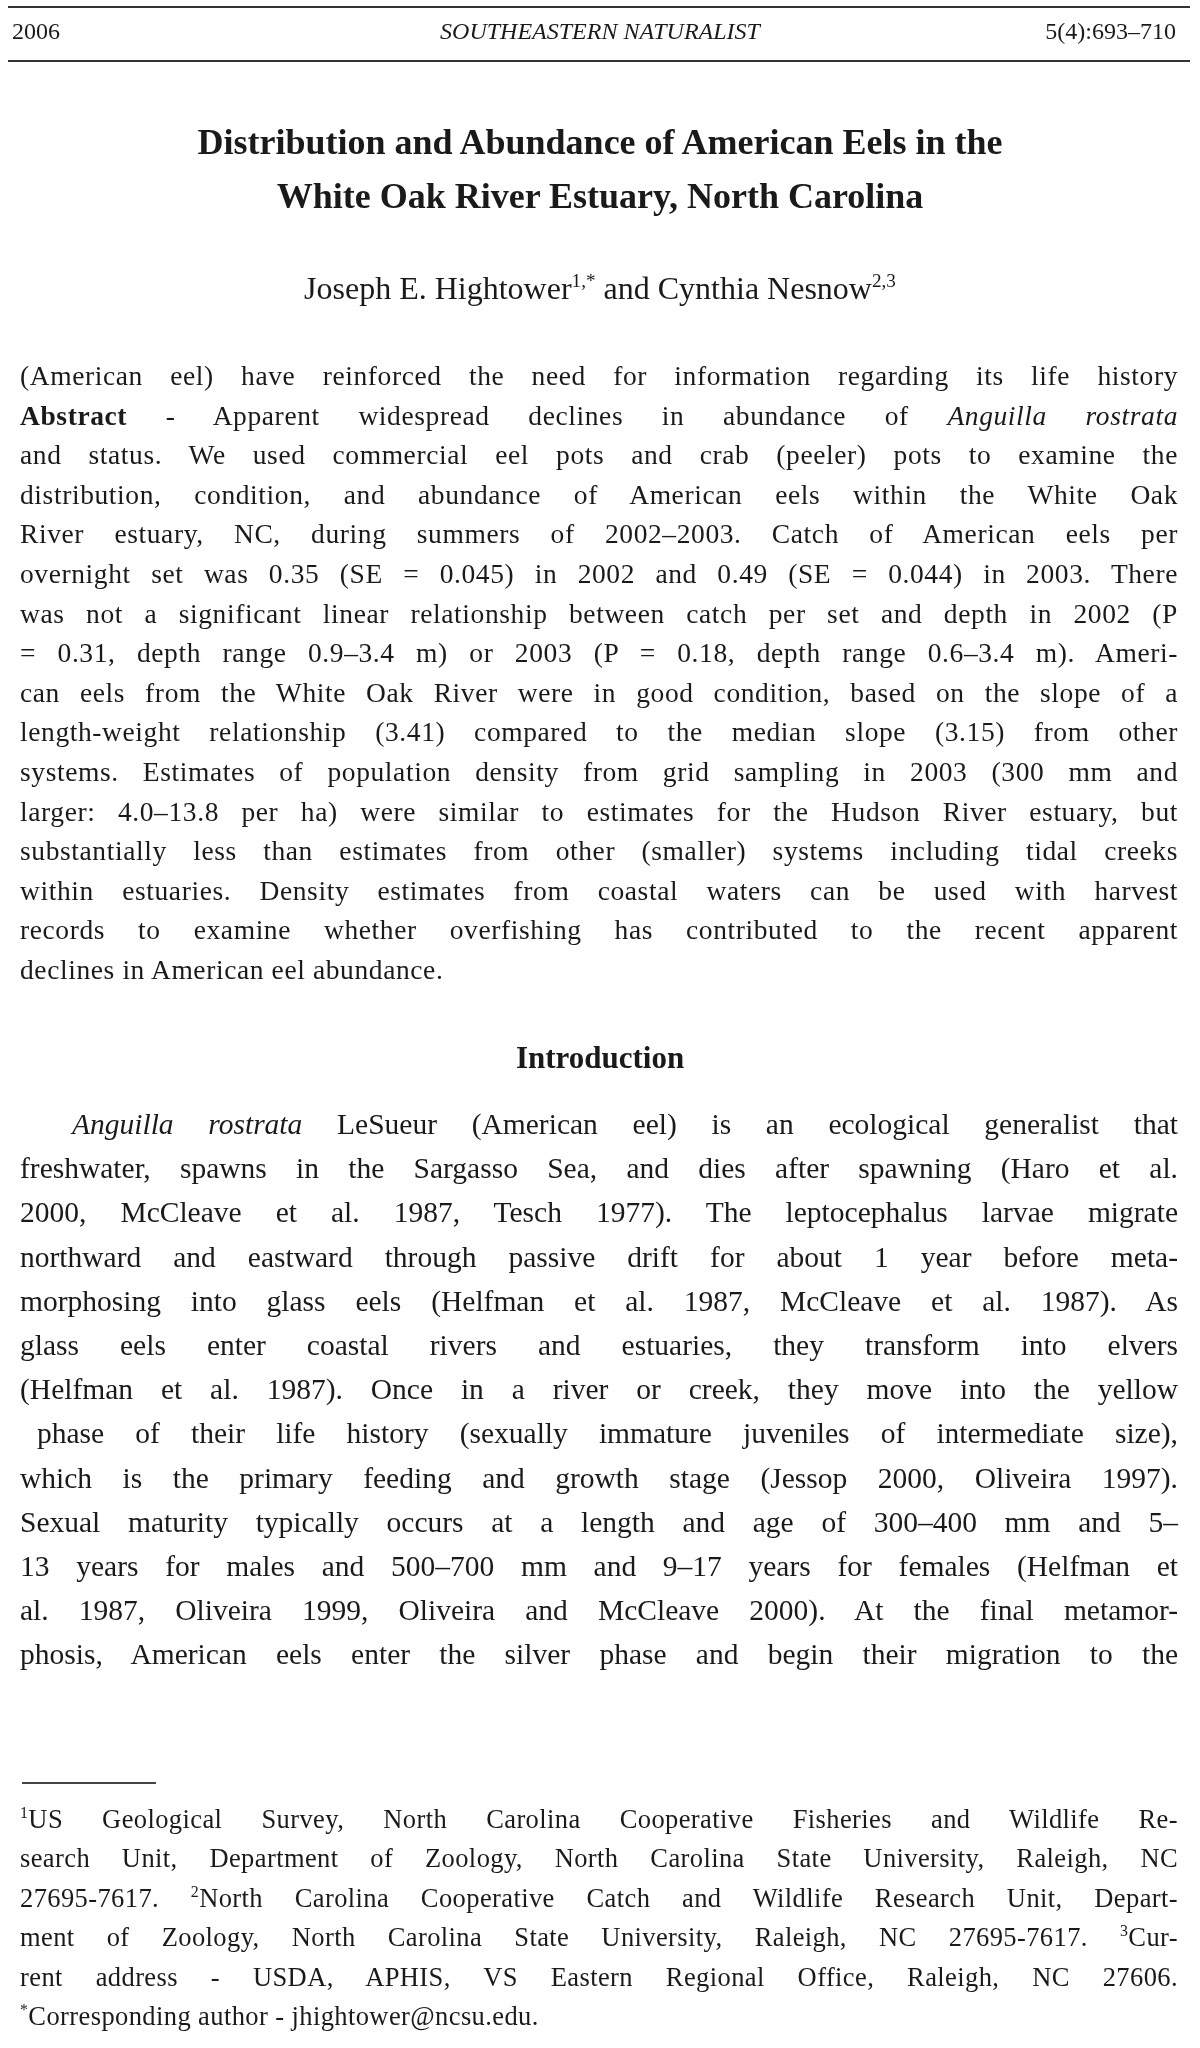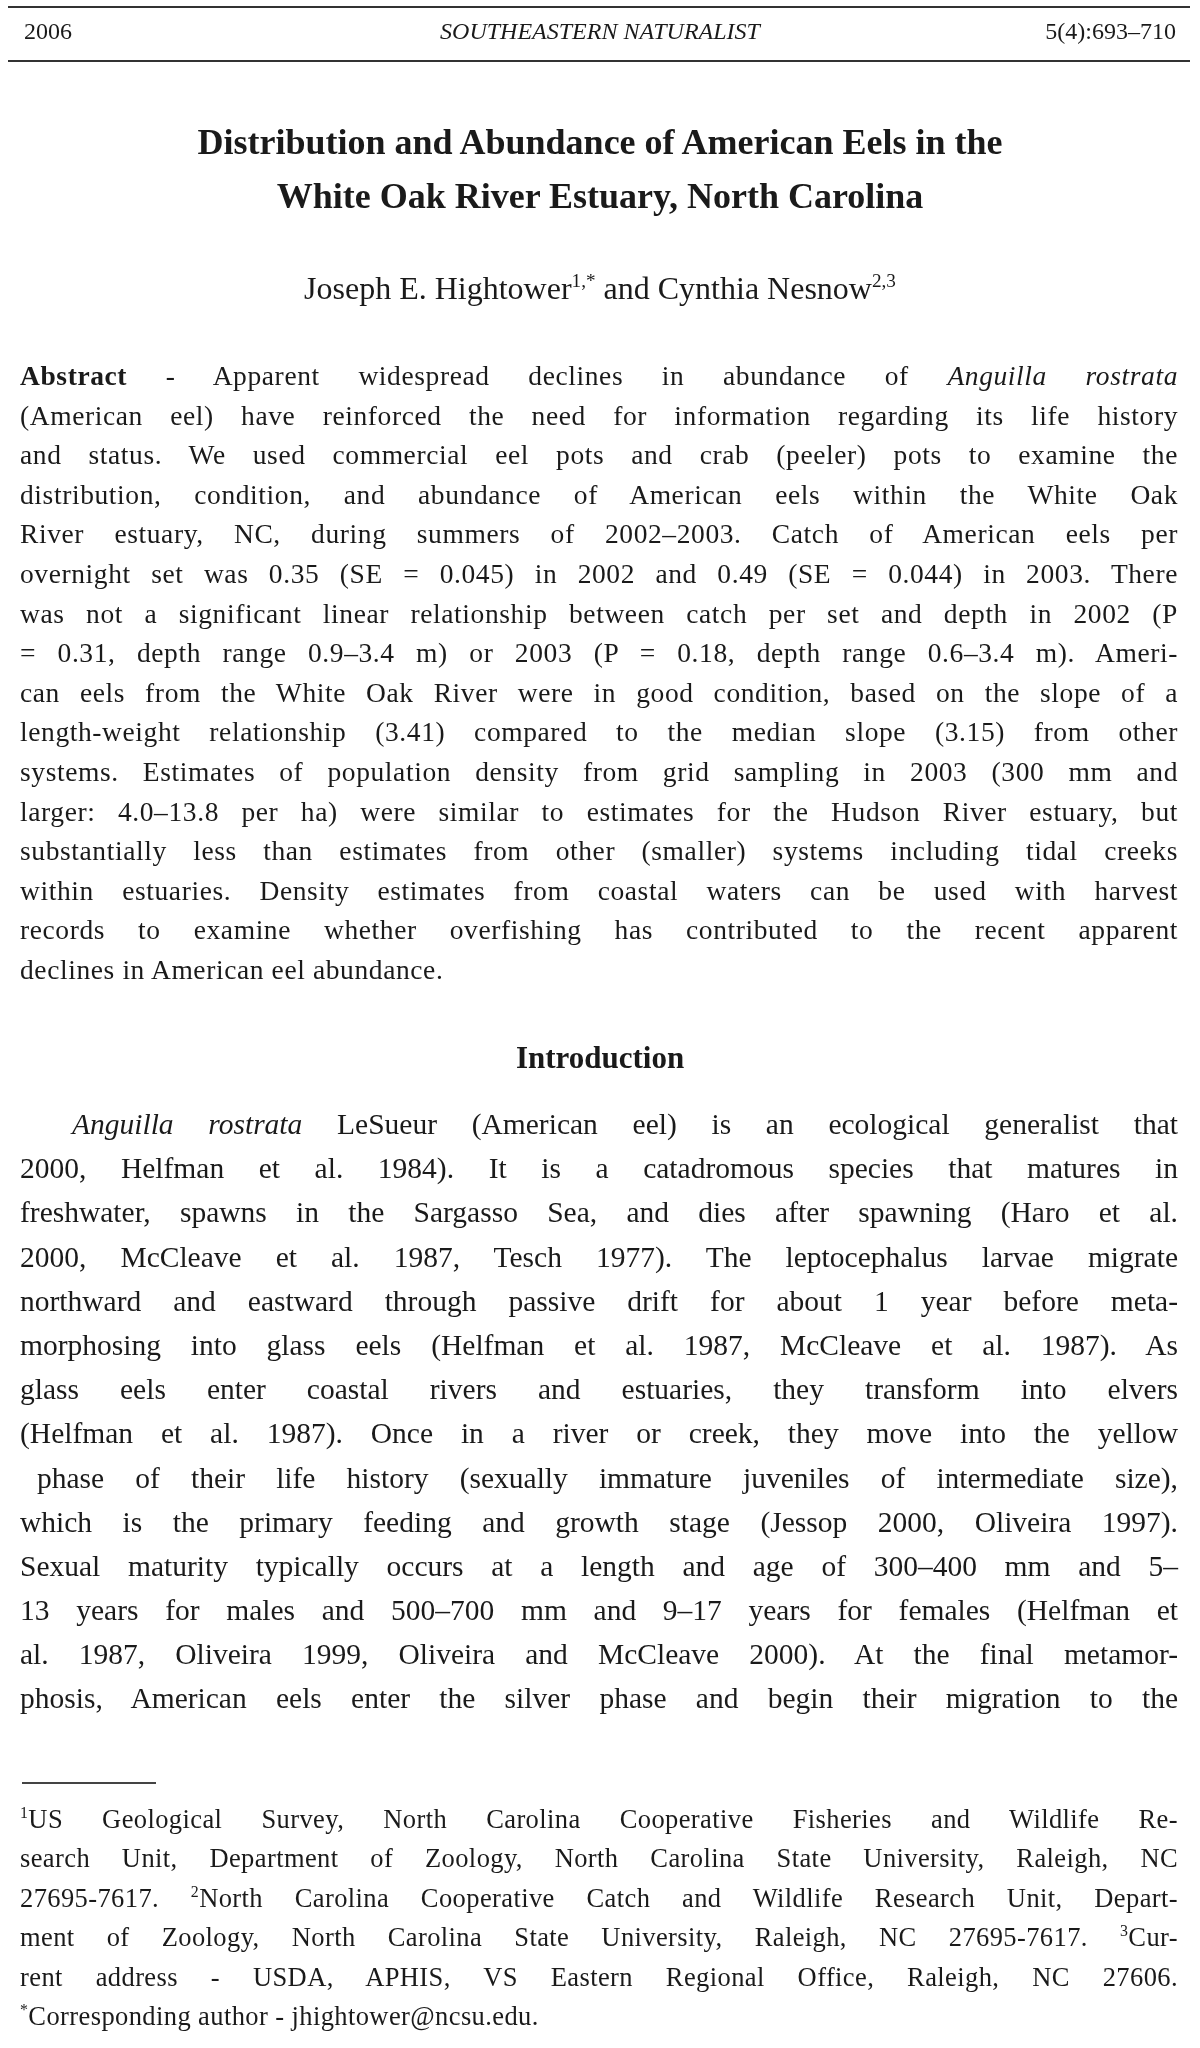--- a/index.html
+++ b/index.html
@@ -1,20 +1,20 @@
 <!DOCTYPE html>
 <html><head>
 <meta charset="utf-8">
 <style>
   html, body { margin: 0; padding: 0; background: #ffffff; }
   body { width: 1200px; height: 2048px; position: relative; overflow: hidden;
          font-family: "Liberation Serif", "DejaVu Serif", serif; color: #1a1a1a; }
   .rule { position: absolute; left: 8px; width: 1182px; height: 2px; background: #333; }
   .hdr { position: absolute; top: 14px; font-size: 24px; line-height: 34px; }
-  .hdr-left { left: 24px; }
+  .hdr-left { left: 12px; }
   .hdr-center { left: 0; width: 1200px; text-align: center; font-style: italic; }
   .hdr-right { right: 24px; }
   .title { position: absolute; left: 0; width: 1200px; text-align: center;
            font-weight: bold; font-size: 36px; line-height: 54px; top: 115px; }
   .authors { position: absolute; left: 0; width: 1200px; text-align: center;
              font-size: 32px; top: 268px; line-height: 40px; }
   sup { font-size: 60%; vertical-align: super; line-height: 0; }
   .block { position: absolute; left: 20px; width: 1158px; }
   .line { display: block; text-align: justify; text-align-last: justify; white-space: nowrap; height: 39.6px; }
   .line.last { text-align-last: left; }
@@ -44,42 +44,41 @@
 <div class="title">
   <div>Distribution and Abundance of American Eels in the</div>
   <div>White Oak River Estuary, North Carolina</div>
 </div>
 
 <div class="authors">
   <span>Joseph E. Hightower</span><sup>1,*</sup><span style="white-space:pre"> and </span><span>Cynthia Nesnow</span><sup>2,3</sup>
 </div>
 
 <div class="block abstract" id="abstract">
+    <span class="line"><span style="white-space: pre;">(American eel) have reinforced the need for information regarding its life history</span></span>
     <span class="line"><b style="white-space: pre;">Abstract</b><span style="white-space: pre;"> - Apparent widespread declines in abundance of </span><i style="white-space: pre;">Anguilla rostrata</i></span>
-    <span class="line"><span style="white-space: pre;">(American eel) have reinforced the need for information regarding its life history</span></span>
     <span class="line"><span style="white-space: pre;">and status. We used commercial eel pots and crab (peeler) pots to examine the</span></span>
     <span class="line"><span style="white-space: pre;">distribution, condition, and abundance of American eels within the White Oak</span></span>
     <span class="line"><span style="white-space: pre;">River estuary, NC, during summers of 2002–2003. Catch of American eels per</span></span>
     <span class="line"><span style="white-space: pre;">overnight set was 0.35 (SE = 0.045) in 2002 and 0.49 (SE = 0.044) in 2003. There</span></span>
     <span class="line"><span style="white-space: pre;">was not a significant linear relationship between catch per set and depth in 2002 (P</span></span>
     <span class="line"><span style="white-space: pre;">= 0.31, depth range 0.9–3.4 m) or 2003 (P = 0.18, depth range 0.6–3.4 m). Ameri-</span></span>
     <span class="line"><span style="white-space: pre;">can eels from the White Oak River were in good condition, based on the slope of a</span></span>
     <span class="line"><span style="white-space: pre;">length-weight relationship (3.41) compared to the median slope (3.15) from other</span></span>
     <span class="line"><span style="white-space: pre;">systems. Estimates of population density from grid sampling in 2003 (300 mm and</span></span>
     <span class="line"><span style="white-space: pre;">larger: 4.0–13.8 per ha) were similar to estimates for the Hudson River estuary, but</span></span>
     <span class="line"><span style="white-space: pre;">substantially less than estimates from other (smaller) systems including tidal creeks</span></span>
     <span class="line"><span style="white-space: pre;">within estuaries. Density estimates from coastal waters can be used with harvest</span></span>
     <span class="line"><span style="white-space: pre;">records to examine whether overfishing has contributed to the recent apparent</span></span>
     <span class="line last"><span style="white-space: pre;">declines in American eel abundance.</span></span>
   </div>
 
 <div class="heading">Introduction</div>
 <div class="block intro" id="intro">
     <span class="line indent"><i style="white-space: pre;">Anguilla rostrata</i><span style="white-space: pre;"> LeSueur (American eel) is an ecological generalist that</span></span>
-    <span class="line"><span style="white-space: pre;">2000, Helfman et al. 1984). It is a catadromous species that matures in</span></span>
     <span class="line"><span style="white-space: pre;">freshwater, spawns in the Sargasso Sea, and dies after spawning (Haro et al.</span></span>
     <span class="line"><span style="white-space: pre;">2000, McCleave et al. 1987, Tesch 1977). The leptocephalus larvae migrate</span></span>
     <span class="line"><span style="white-space: pre;">northward and eastward through passive drift for about 1 year before meta-</span></span>
     <span class="line"><span style="white-space: pre;">morphosing into glass eels (Helfman et al. 1987, McCleave et al. 1987). As</span></span>
     <span class="line"><span style="white-space: pre;">glass eels enter coastal rivers and estuaries, they transform into elvers</span></span>
     <span class="line"><span style="white-space: pre;">(Helfman et al. 1987). Once in a river or creek, they move into the yellow</span></span>
     <span class="line"><span style="white-space: pre; margin-left: 17px;">phase of their life history (sexually immature juveniles of intermediate size),</span></span>
     <span class="line"><span style="white-space: pre;">which is the primary feeding and growth stage (Jessop 2000, Oliveira 1997).</span></span>
     <span class="line"><span style="white-space: pre;">Sexual maturity typically occurs at a length and age of 300–400 mm and 5–</span></span>
     <span class="line"><span style="white-space: pre;">13 years for males and 500–700 mm and 9–17 years for females (Helfman et</span></span>

